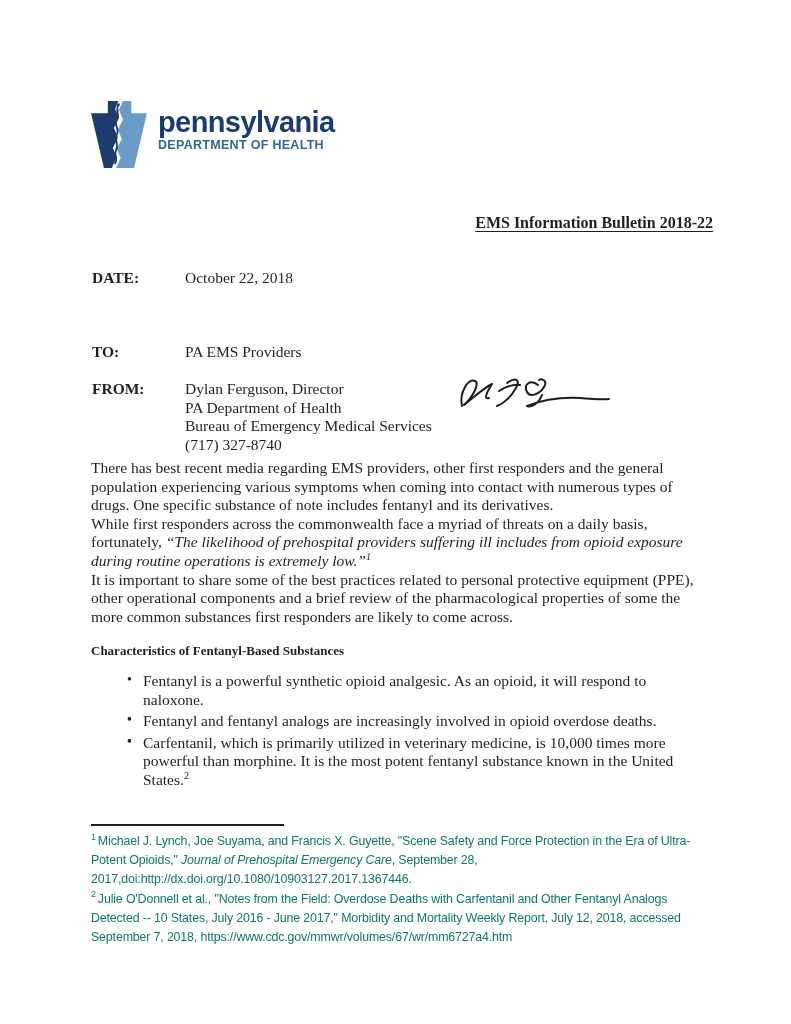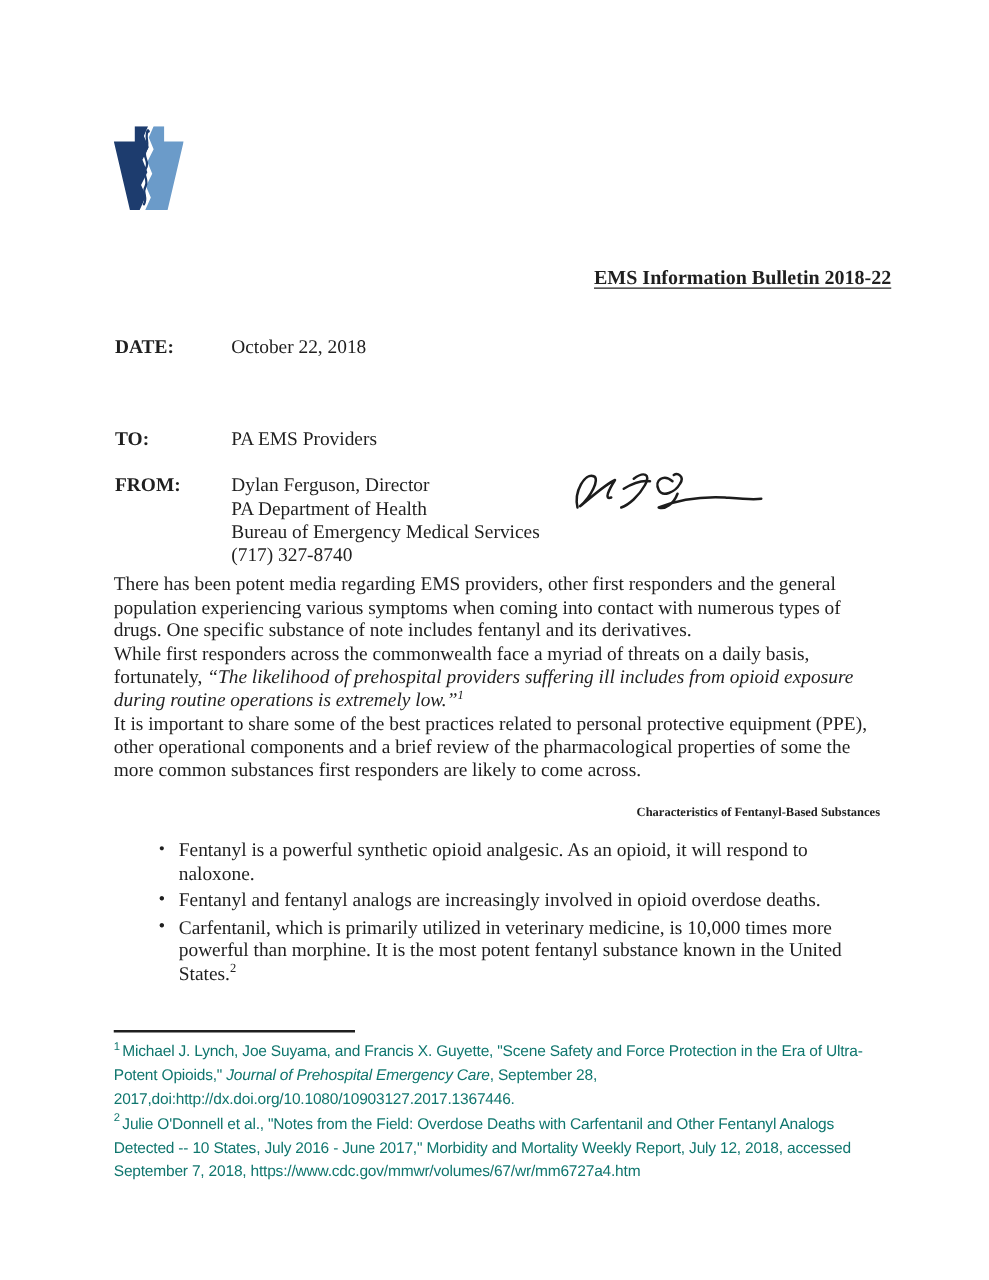--- a/index.html
+++ b/index.html
@@ -35,21 +35,21 @@
   .row-to{top:343px;}
   .row-from{top:380px;}
 
   .signature{position:absolute;left:452px;top:369px;width:165px;height:50px;}
 
   
   .body-text{position:absolute;left:91px;top:459px;width:613px;font-size:15.5px;line-height:18.6px;}
   .body-text p{margin:0;}
   .it{font-style:italic;}
   sup{font-size:10px;line-height:0;}
-  .section-heading{font-weight:bold;margin-top:16px;margin-bottom:11px;font-size:10px;text-align:right;}
+  .section-heading{font-weight:bold;margin-top:16px;margin-bottom:11px;font-size:13px;}
   ul.bullets{margin:0;padding:0;list-style:none;}
   ul.bullets li{position:relative;padding-left:52px;margin-top:3px;line-height:18.6px;}
   ul.bullets li .dot{position:absolute;left:36px;top:-1px;font-size:14px;}
 
   
   .footnotes{
     position:absolute;left:91px;top:824px;width:615px;
     font-family:"Liberation Sans", sans-serif;
     font-size:12.4px;line-height:19.2px;color:#0f766e;letter-spacing:-0.15px;
   }
@@ -62,20 +62,24 @@
 
 <div class="page">
 
   <div class="logo">
     <svg class="keystone" viewBox="0 0 100 120" aria-hidden="true">
       <polygon fill="#1d3c6e" points="0,22 30,22 30,0 49,0 43,14 50,30 41,48 48,66 39,84 46,100 37,120 23,120"></polygon>
       <polygon fill="#6b9bc9" points="57,0 72,0 72,22 100,22 77,120 45,120 53,102 46,86 55,68 48,51 57,33 50,16"></polygon>
       <path d="M49,6 C43,16 52,24 46,34 C40,44 52,50 46,60 C40,70 51,77 45,87 C40,96 49,102 43,112" fill="none" stroke="#1d3c6e" stroke-width="3.2" stroke-linecap="round"></path>
       <circle cx="49" cy="7" r="2.4" fill="#1d3c6e"></circle>
     </svg>
+    <div class="logo-text">
+      <div class="brand">pennsylvania</div>
+      <div class="dept">DEPARTMENT OF HEALTH</div>
+    </div>
   </div>
 
   <div class="title">EMS Information Bulletin 2018-22</div>
 
   <div class="meta-row row-date">
     <span class="meta-label">DATE:</span><span class="meta-value">October 22, 2018</span>
   </div>
   <div class="meta-row row-to">
     <span class="meta-label">TO:</span><span class="meta-value">PA EMS Providers</span>
   </div>
@@ -92,21 +96,21 @@
     <g fill="none" stroke="#1c1c1c" stroke-width="2" stroke-linecap="round" stroke-linejoin="round">
       <path d="M10,37 C7,24 16,9 23,12 C28,14 21,28 12,36 C22,28 33,18 40,15 C35,23 31,31 37,29"></path>
       <path d="M55,14 C63,8 69,10 64,19 C59,28 51,35 45,37"></path>
       <path d="M47,22 C55,17 62,15 68,16"></path>
       <path d="M86,16 C79,10 71,15 75,23 C78,29 88,25 92,18 C96,12 90,9 87,11"></path>
       <path d="M90,26 C87,34 80,39 75,37 C90,31 108,28 128,29 C140,30 150,31 157,30"></path>
     </g>
   </svg>
 
   <div class="body-text">
-    <p>There has been potent media regarding EMS providers, other first responders and the general population experiencing various symptoms when coming into contact with numerous types of drugs.  One specific substance of note includes fentanyl and its derivatives.</p>
+    <p>There has best recent media regarding EMS providers, other first responders and the general population experiencing various symptoms when coming into contact with numerous types of drugs.  One specific substance of note includes fentanyl and its derivatives.</p>
     <p><span>While first responders across the commonwealth face a myriad of threats on a daily basis, fortunately,</span>
       <span class="it">“The likelihood of prehospital providers suffering ill includes from opioid exposure during routine operations is extremely low.”</span><sup class="it">1</sup></p>
     <p>It is important to share some of the best practices related to personal protective equipment (PPE), other operational components and a brief review of the pharmacological properties of some the more common substances first responders are likely to come across.</p>
 
     <div class="section-heading">Characteristics of Fentanyl-Based Substances</div>
 
     <ul class="bullets">
       <li><span class="dot">•</span><span>Fentanyl is a powerful synthetic opioid analgesic. As an opioid, it will respond to naloxone.</span><sup></sup></li>
       <li><span class="dot">•</span><sup></sup></li>
       <li><span class="dot">•</span><span>Fentanyl and fentanyl analogs are increasingly involved in opioid overdose deaths.</span><sup></sup></li>

